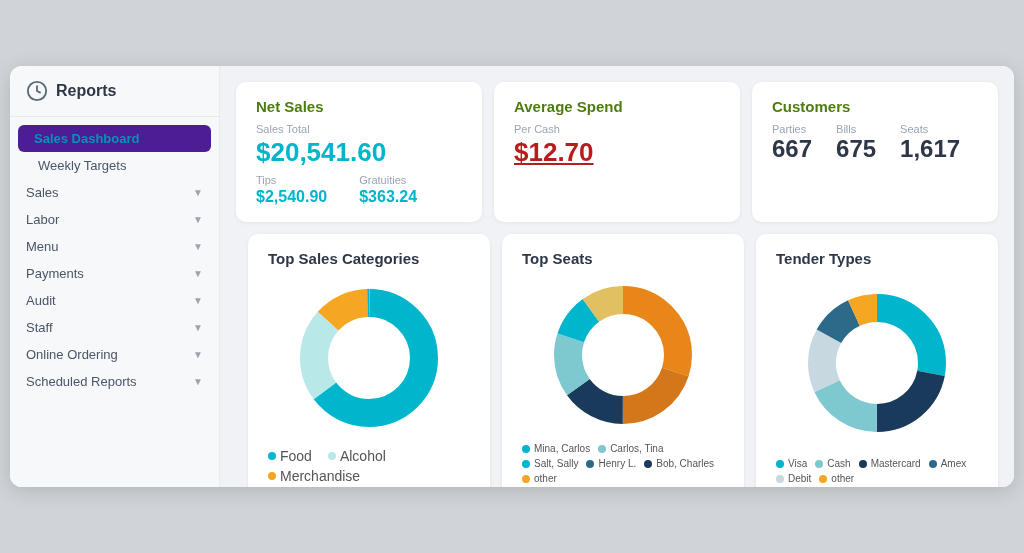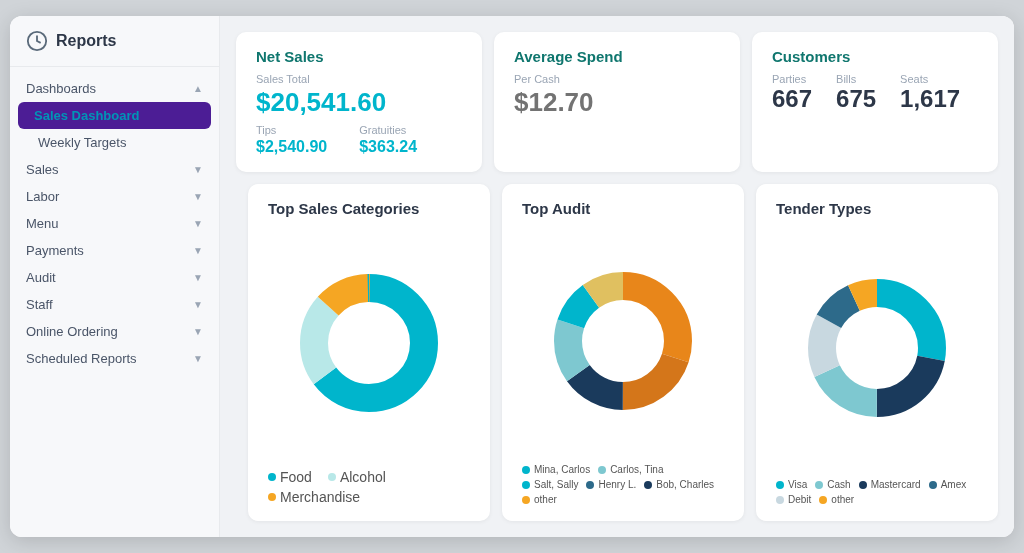--- a/index.html
+++ b/index.html
@@ -7,21 +7,21 @@
       font-family: -apple-system, BlinkMacSystemFont, 'Segoe UI', sans-serif;
       background: #d0d4d8;
       display: flex;
       align-items: center;
       justify-content: center;
       min-height: 100vh;
       padding: 10px;
     }
     .app-container {
       width: 1004px;
-      height: 521px;
+      height: 421px;
       background: #fff;
       border-radius: 12px;
       display: flex;
       overflow: hidden;
       box-shadow: 0 4px 20px rgba(0,0,0,0.15);
     }
     
     .sidebar {
       width: 210px;
       background: #f7f8fa;
@@ -98,35 +98,36 @@
     }
     .card {
       background: #fff;
       border-radius: 10px;
       padding: 16px 20px;
       box-shadow: 0 1px 4px rgba(0,0,0,0.06);
     }
     .card-title {
       font-size: 15px;
       font-weight: 600;
-      color: #0f766e;
+      color: #4d7c0f;
       margin-bottom: 8px;
     }
     .card-label {
       font-size: 11px;
       color: #9aa5b4;
       margin-bottom: 2px;
     }
     .card-value-large {
       font-size: 26px;
       font-weight: 700;
       color: #00b5cc;
     }
     .card-value-large.red {
-      color: #737373;
+      color: #b91c1c;
+      text-decoration: underline;
     }
     .card-sub-row {
       display: flex;
       gap: 32px;
       margin-top: 6px;
     }
     .card-sub-item {}
     .card-sub-value {
       font-size: 16px;
       font-weight: 700;
@@ -203,24 +204,20 @@
   <aside class="sidebar">
     <div class="sidebar-header">
       <svg class="sidebar-header-icon" viewBox="0 0 24 24" fill="none" stroke="currentColor" stroke-width="2">
         <circle cx="12" cy="12" r="10"></circle>
         <polyline points="12,6 12,12 16,14"></polyline>
       </svg>
       <span class="sidebar-header-title">Reports</span>
     </div>
     <nav class="sidebar-nav">
 
-      <div class="nav-section">
-        <span>Dashboards</span>
-        <span class="nav-chevron">▲</span>
-      </div>
       <div class="nav-sub-item active">Sales Dashboard</div>
       <div class="nav-sub-item">Weekly Targets</div>
 
       <div class="nav-section">
         <span>Sales</span>
         <span class="nav-chevron">▼</span>
       </div>
       <div class="nav-section">
         <span>Labor</span>
         <span class="nav-chevron">▼</span>
@@ -320,21 +317,21 @@
             <span>Alcohol</span>
           </div>
           <div class="legend-item">
             <div class="legend-dot" style="background:#f5a623"></div>
             <span>Merchandise</span>
           </div>
         </div>
       </div>
 
       <div class="chart-card">
-        <div class="chart-card-title">Top Audit</div>
+        <div class="chart-card-title">Top Seats</div>
         <div class="chart-area">
           <svg width="160" height="160" viewBox="0 0 160 160">
 
             <circle cx="80" cy="80" r="55" fill="none" stroke="#e8861a" stroke-width="28" stroke-dasharray="103.6 241.8" stroke-dashoffset="0" transform="rotate(-90 80 80)"></circle>
             <circle cx="80" cy="80" r="55" fill="none" stroke="#d4761a" stroke-width="28" stroke-dasharray="69.1 276.3" stroke-dashoffset="-103.6" transform="rotate(-90 80 80)"></circle>
             <circle cx="80" cy="80" r="55" fill="none" stroke="#1a3a5c" stroke-width="28" stroke-dasharray="51.8 293.6" stroke-dashoffset="-172.7" transform="rotate(-90 80 80)"></circle>
             <circle cx="80" cy="80" r="55" fill="none" stroke="#7ec8d0" stroke-width="28" stroke-dasharray="51.8 293.6" stroke-dashoffset="-224.5" transform="rotate(-90 80 80)"></circle>
             <circle cx="80" cy="80" r="55" fill="none" stroke="#00b5cc" stroke-width="28" stroke-dasharray="34.5 310.9" stroke-dashoffset="-276.3" transform="rotate(-90 80 80)"></circle>
             <circle cx="80" cy="80" r="55" fill="none" stroke="#e0c060" stroke-width="28" stroke-dasharray="34.5 310.9" stroke-dashoffset="-310.8" transform="rotate(-90 80 80)"></circle>
             <circle cx="80" cy="80" r="30" fill="white"></circle>

